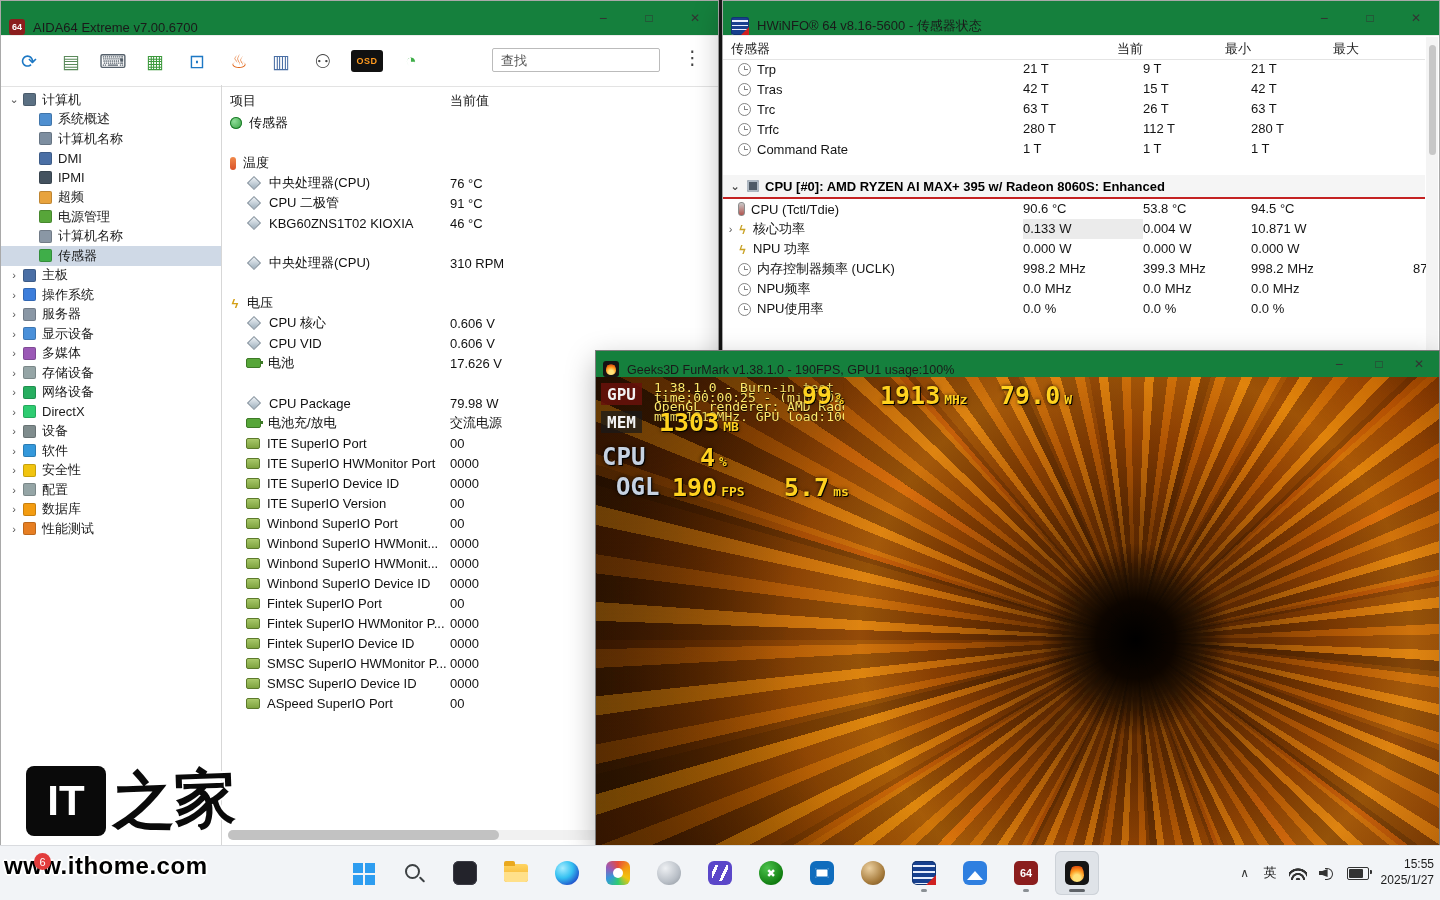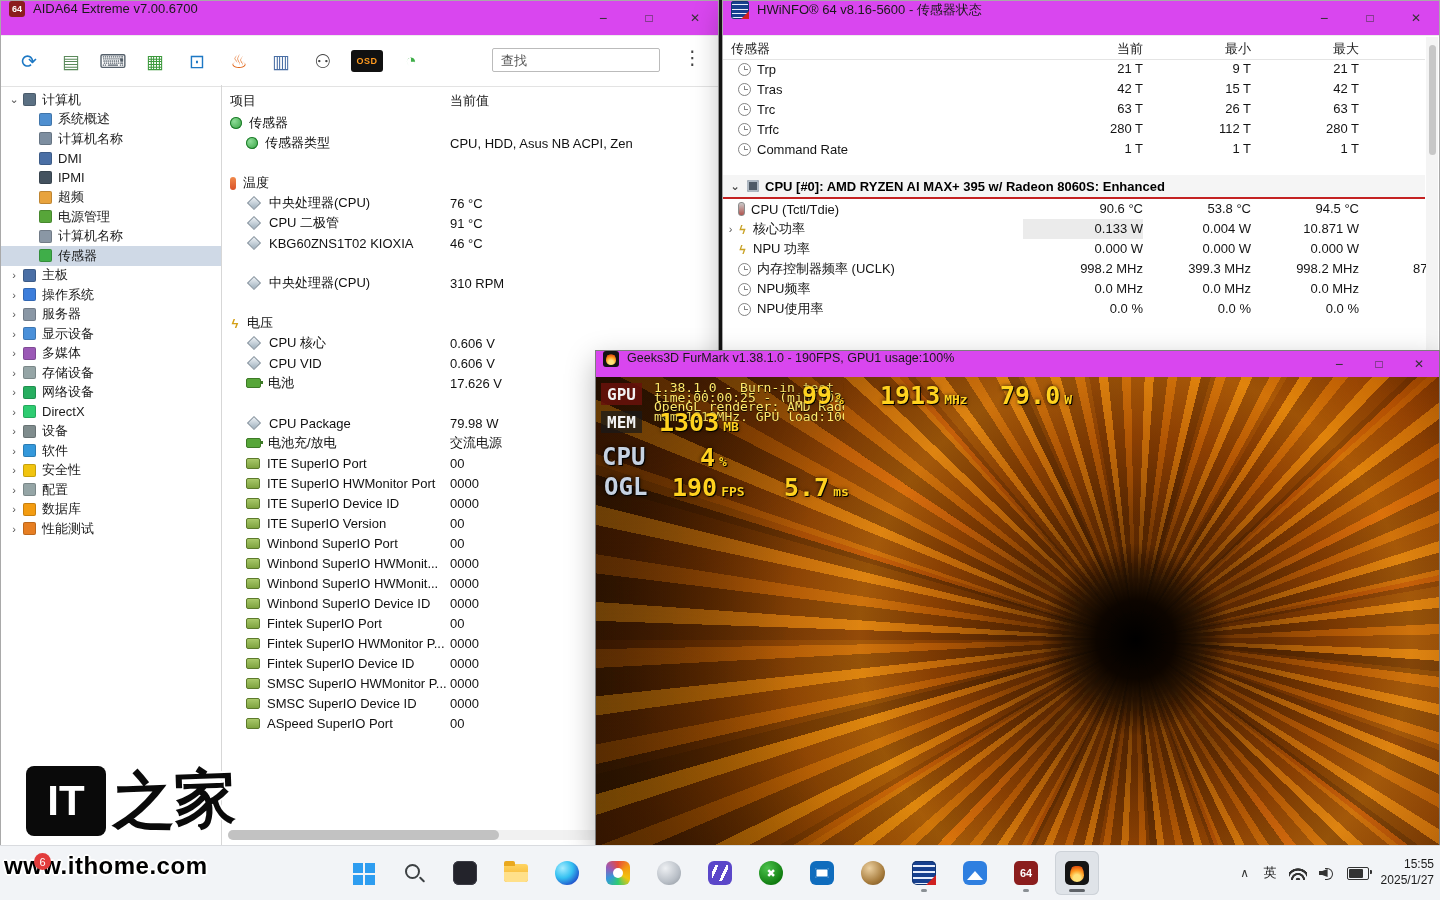--- a/index.html
+++ b/index.html
@@ -2,21 +2,21 @@
 <html><head>
 <meta charset="utf-8">
 <style>
   html,body{margin:0;padding:0}
   body{width:1440px;height:900px;overflow:hidden;background:#1b1b1b;
        font-family:"Liberation Sans","DejaVu Sans",sans-serif;-webkit-font-smoothing:antialiased}
   .desktop{position:relative;width:1440px;height:900px}
 
   
   .win{position:absolute;background:#fff;border:1px solid #a9a9a9;box-shadow:0 10px 28px rgba(0,0,0,.28);overflow:hidden;box-sizing:border-box}
-  .titlebar{position:relative;height:34px;display:flex;align-items:flex-start;background:#d946ef;border-bottom:1px solid #ececec}
+  .titlebar{position:relative;height:34px;display:flex;align-items:flex-end;background:#15803d;border-bottom:1px solid #ececec}
   .titlebar .title{font-size:13px;color:#1a1a1a;margin-left:8px;white-space:nowrap}
   .wc{width:46px;height:100%;display:flex;align-items:center;justify-content:center;color:#333;cursor:default}
   .wc-min::before{content:'−';font-size:14px}
   .wc-max::before{content:'□';font-size:12px}
   .wc-close::before{content:'✕';font-size:12px}
   .wc-group{position:absolute;right:0;top:0;height:100%;display:flex}
 
   
   .aida{left:0;top:0;width:719px;height:847px;z-index:1}
   .aida-ic{width:16px;height:16px;margin-left:8px;border-radius:3px;background:#8b1d1d;color:#fff;
@@ -70,21 +70,21 @@
   .hhead span{position:absolute;top:3px}
   .hh-sensor{left:8px}
   .hh-cur{left:300px;width:120px;text-align:right}
   .hh-min{left:420px;width:108px;text-align:right}
   .hh-max{left:528px;width:108px;text-align:right}
   .hwinfo-rows{position:absolute;top:58px;left:0;right:14px}
   .hrow{position:relative;height:20px;display:flex;align-items:center;font-size:13px;color:#141414;white-space:nowrap}
   .harrow{width:15px;flex:none;text-align:center;color:#555;font-size:11px}
   .hicon{margin-right:6px;flex:none}
   .hlabel{flex:none}
-  .hcur,.hmin,.hmax{position:absolute;top:0;height:20px;line-height:20px;text-align:right}
+  .hcur,.hmin,.hmax{position:absolute;top:0;height:20px;line-height:20px;text-align:left}
   .hcur{left:300px;width:120px}
   .hmin{left:420px;width:108px}
   .hmax{left:528px;width:108px}
   .hextra{position:absolute;left:690px;top:0;width:14px;height:20px;line-height:20px;overflow:hidden}
   .hcur.hl{background:#ebebeb}
   .hgap{height:16px}
   .hsection{position:relative;height:22px;display:flex;align-items:center;gap:6px;background:#f5f5f5;
             border-bottom:2px solid #c42222;font-weight:bold;font-size:13px;color:#000;padding-left:6px;white-space:nowrap}
   .hs-arrow{color:#444;font-size:11px;width:12px;text-align:center}
   .hs-icon{width:12px;height:12px;background:#4f5a66;border-radius:2px;box-shadow:inset 0 0 0 2px #aeb8c2}
@@ -131,21 +131,21 @@
   .fm-big{position:absolute;display:flex;align-items:baseline;gap:4px;color:#ffd21f;font-weight:bold;text-shadow:1px 1px 0 #000,0 0 4px rgba(0,0,0,.8)}
   .fm-big .num{font-size:25px}
   .fm-big .unit{font-size:13px}
   .fm-plain{position:absolute;font-size:24px;font-weight:bold;color:#c6d2e2;text-shadow:1px 1px 0 #000,0 0 4px rgba(0,0,0,.9)}
   .pos-gpupct{left:206px;top:4px}
   .pos-gpumhz{left:284px;top:4px}
   .pos-gpuw{left:404px;top:4px}
   .pos-memv{left:63px;top:31px}
   .pos-cpul{left:6px;top:66px}
   .pos-cpuv{left:104px;top:66px}
-  .pos-ogll{left:8px;top:96px}
+  .pos-ogll{left:20px;top:96px}
   .pos-fps{left:76px;top:96px}
   .pos-ms{left:188px;top:96px}
 
   
   .taskbar{position:absolute;left:0;right:0;bottom:0;height:54px;background:#f2f4f7;border-top:1px solid #d9dbdf;z-index:10}
   .tb-center{position:absolute;left:50%;transform:translateX(-50%);top:5px;display:flex;gap:7px}
   .tbtn{width:44px;height:44px;border:none;background:transparent;border-radius:6px;position:relative;
         display:flex;align-items:center;justify-content:center;padding:0}
   .tbtn.active{background:#dfe3e8;box-shadow:inset 0 0 0 1px #cdd2d8}
   .pill{position:absolute;bottom:3px;left:50%;transform:translateX(-50%);width:6px;height:3px;border-radius:2px;background:#8a8f94}
@@ -362,25 +362,20 @@
         <div class="chead">
           <span class="ch-item">项目</span>
           <span class="ch-val">当前值</span>
         </div>
         <div>
             <div class="crow group">
       <span class="ic-sensor"></span>
       <span>传感器</span>
 
     </div>
-            <div class="crow item">
-      <span class="ic-sensor"></span>
-      <span>传感器类型</span>
-      <span class="cvalue">CPU, HDD, Asus NB ACPI, Zen</span>
-    </div>
             <div class="crow spacer"></div>
             <div class="crow group">
       <span class="ic-temp"></span>
       <span>温度</span>
 
     </div>
             <div class="crow item">
       <span class="ic-diamond"></span>
       <span>中央处理器(CPU)</span>
       <span class="cvalue">76 °C</span>

